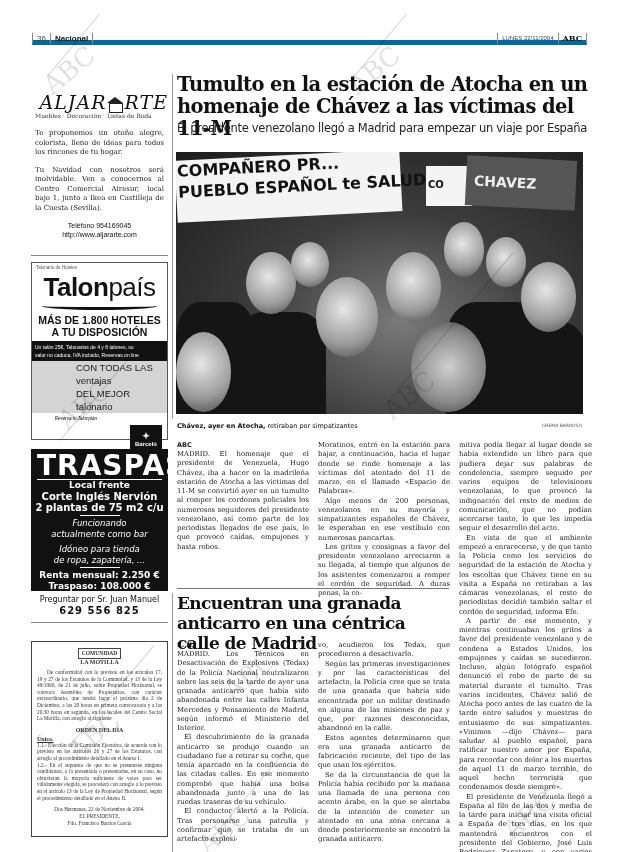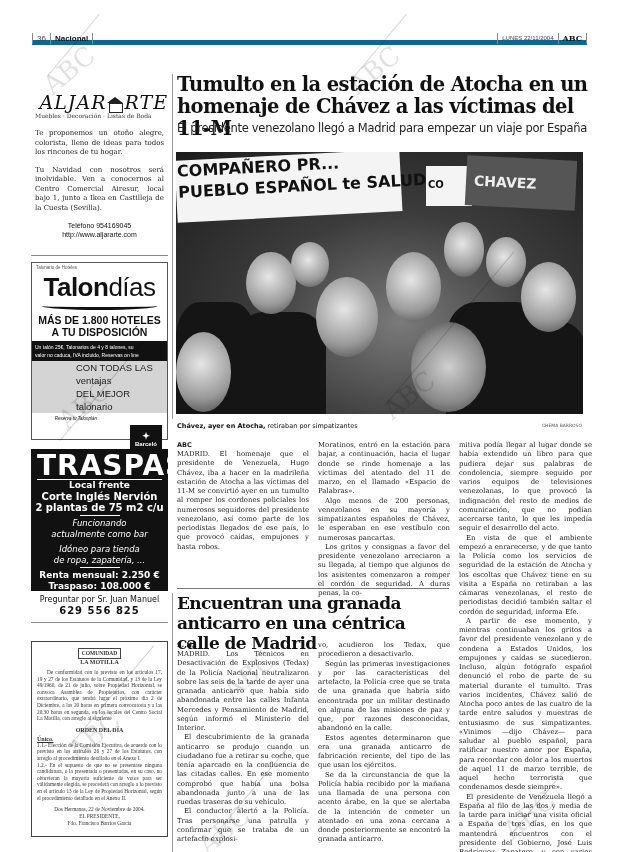--- a/index.html
+++ b/index.html
@@ -113,21 +113,21 @@
   <p class="aljar-p">Te proponemos un otoño alegre, colorista, lleno de ideas para todos los rincones de tu hogar.</p>
   <p class="aljar-p">Tu Navidad con nosotros será inolvidable. Ven a conocernos al Centro Comercial Airesur, local bajo 1, junto a Ikea en Castilleja de la Cuesta (Sevilla).</p>
   <div class="aljar-contact">
     <div>Teléfono  954169045</div>
     <div>http://www.aljararte.com</div>
   </div>
 </div>
 
 <div class="ad ad-talon">
   <div class="talon-small">Talonario de Hoteles</div>
-  <div class="talon-logo"><b>Talon</b><span>días</span></div>
+  <div class="talon-logo"><b>Talon</b><span>país</span></div>
   <div class="talon-swoosh"></div>
   <div class="talon-head">MÁS DE 1.800 HOTELES</div>
   <div class="talon-head">A TU DISPOSICIÓN</div>
   <div class="talon-black">
     <div>Un talón 25€, Talonarios de 4 y 8 talones, su</div>
     <div>valor no caduca, IVA incluido, Reservas on line</div>
   </div>
   <div class="talon-grey">
     <div>CON TODAS LAS ventajas</div>
     <div>DEL MEJOR talonario</div>

